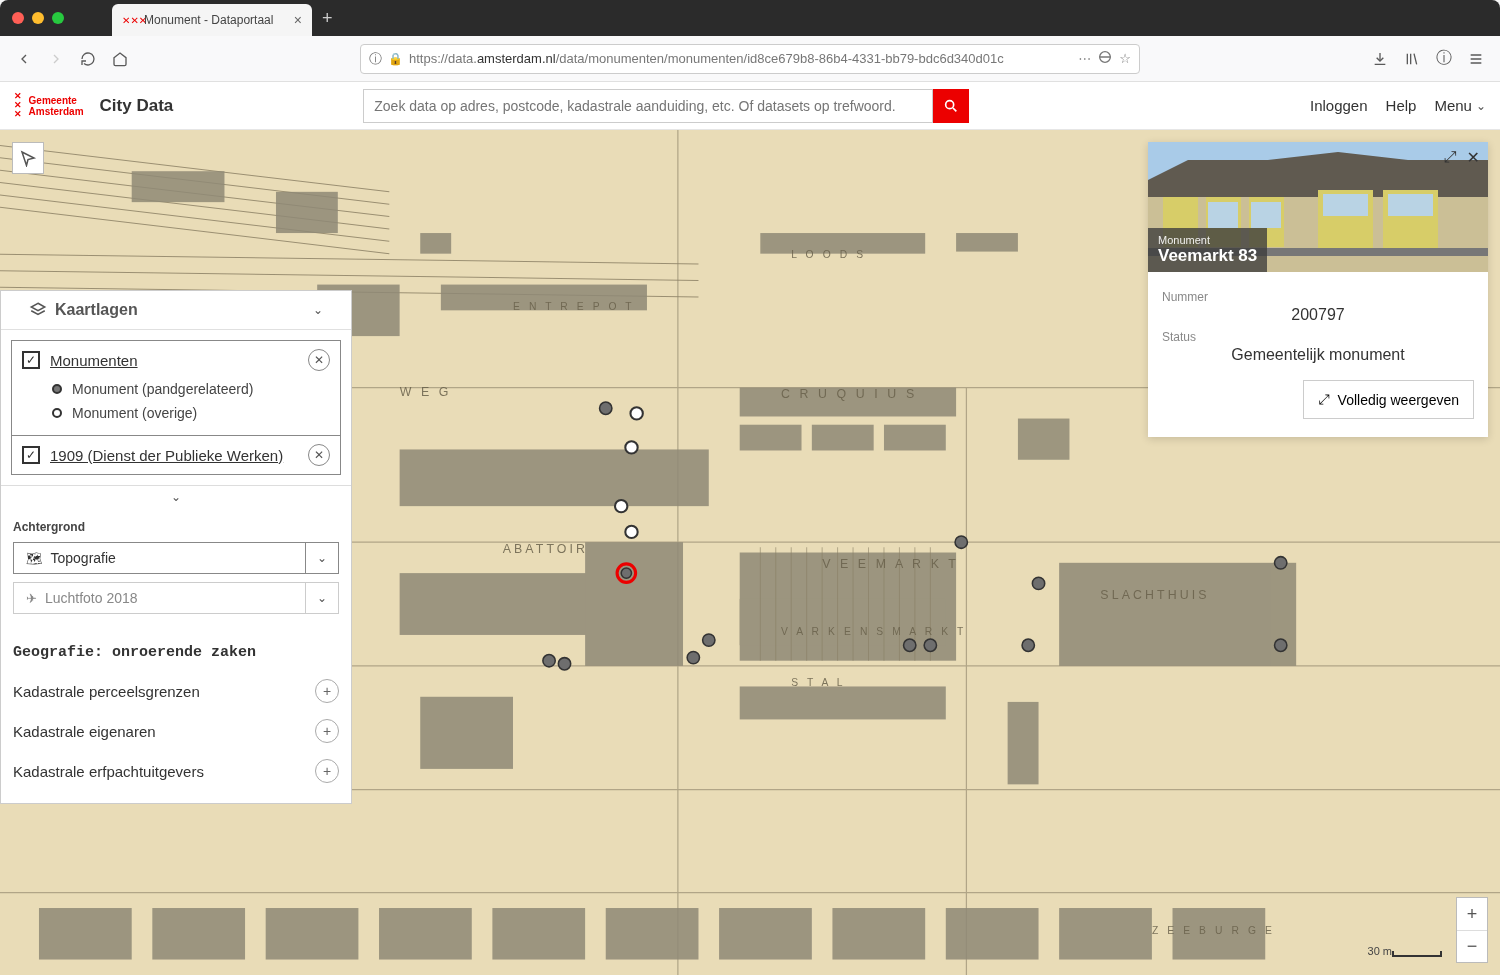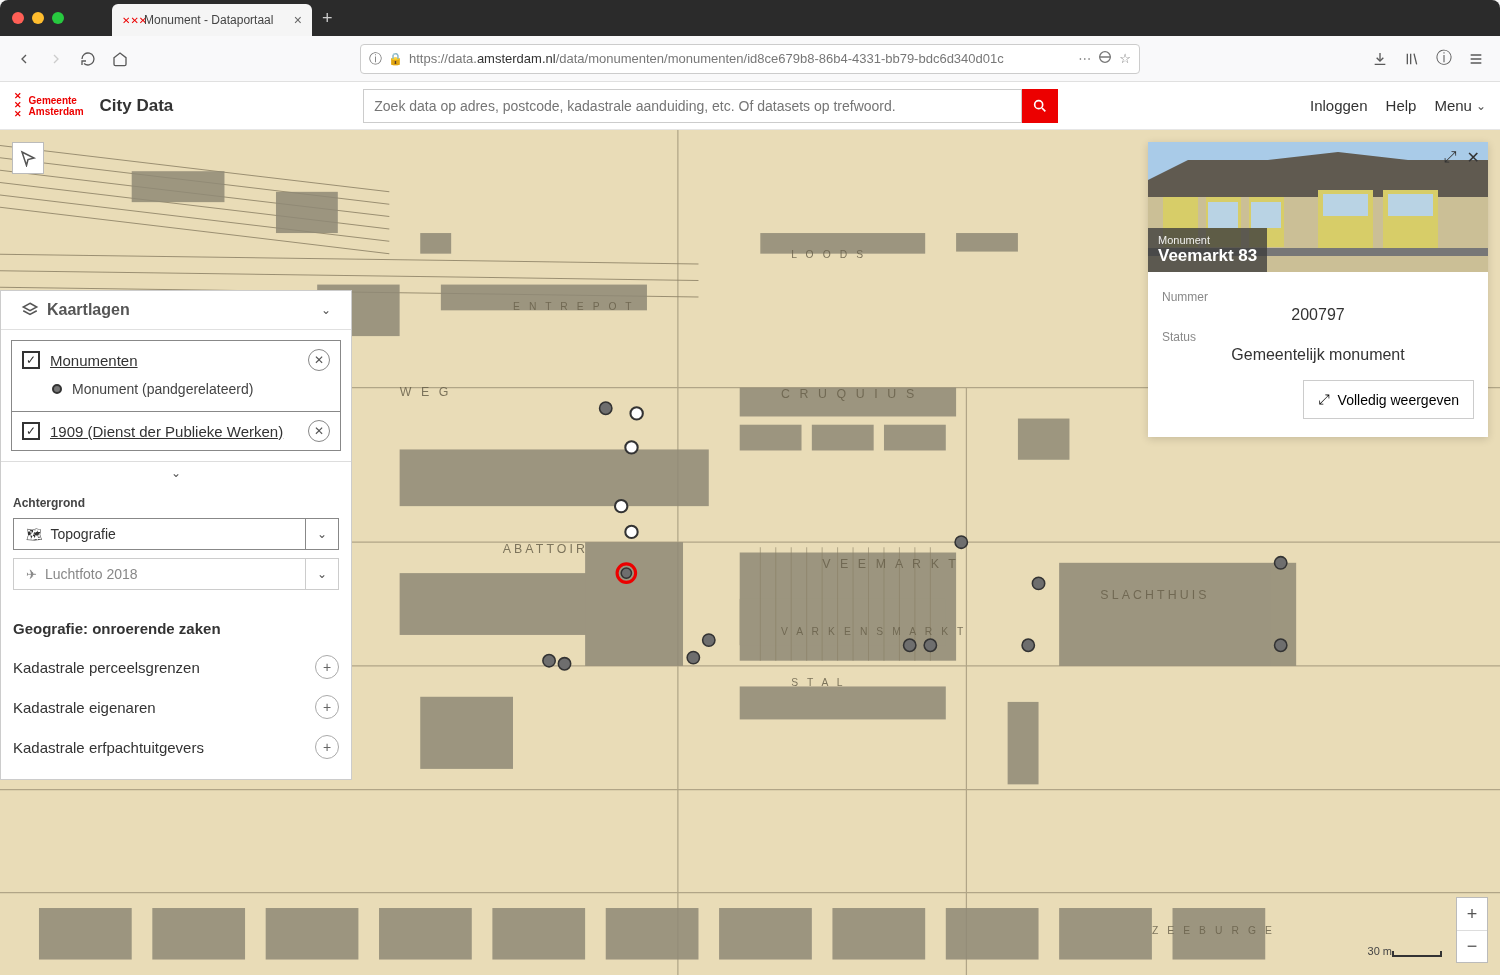--- a/index.html
+++ b/index.html
@@ -27,34 +27,34 @@
 .url-text .domain { color: #333; }
 
 
 .app-header { height: 48px; background: #fff; border-bottom: 1px solid #e6e6e6; display: flex; align-items: center; padding: 0 14px; gap: 10px; }
 .logo-box { display: flex; align-items: center; gap: 8px; }
 .xxx-logo { color: #ec0000; font-size: 9px; line-height: 1; font-weight: bold; letter-spacing: -1px; }
 .xxx-logo .row { display:block; }
 .org { font-size: 10px; color: #ec0000; font-weight: 600; line-height: 1.1; }
 .app-title { font-size: 17px; font-weight: 700; color: #333; margin-left: 6px; }
 .search-wrap { margin-left: 180px; display: flex; height: 34px; }
-.search-input { width: 659px; border: 1px solid #ccc; padding: 0 10px; font-size: 14px; color: #888; background: #fff; }
+.search-input { width: 570px; border: 1px solid #ccc; padding: 0 10px; font-size: 14px; color: #888; background: #fff; }
 .search-btn { width: 36px; background: #ec0000; color: #fff; display: flex; align-items: center; justify-content: center; cursor: pointer; }
 .nav-right { margin-left: auto; display: flex; gap: 18px; font-size: 15px; color: #333; }
 .nav-right .nav-item { cursor: pointer; display:flex; align-items:center; gap:4px; }
 
 
 .map-area { position: relative; flex: 1; background: #e8dbb6; overflow: hidden; }
 .map-svg { position: absolute; inset: 0; width: 100%; height: 100%; }
 
 .map-ctl-tl { position: absolute; top: 12px; left: 12px; width: 32px; height: 32px; background: #fff; border: 1px solid #bbb; display:flex; align-items:center; justify-content:center; font-size:16px; color:#555; cursor:pointer; }
 
 
 .layers-panel { position: absolute; top: 160px; left: 0; width: 352px; background: #fff; border: 1px solid #ccc; font-size: 14px; color: #333; }
-.lp-header { display: flex; align-items: center; padding: 10px 20px; gap: 8px; border-bottom: 1px solid #e0e0e0; }
+.lp-header { display: flex; align-items: center; padding: 10px 28px; gap: 8px; border-bottom: 1px solid #e0e0e0; }
 .lp-header .title { font-weight: 700; font-size: 16px; flex: 1; color:#555; }
 .chev { font-size: 12px; color: #555; }
 .layer-group { border: 1px solid #888; margin: 10px; padding: 8px 10px; }
 .layer-row { display: flex; align-items: center; gap: 10px; font-size: 15px; }
 .chk { width: 18px; height: 18px; border: 2px solid #333; display: flex; align-items: center; justify-content: center; font-size: 12px; }
 .layer-row .label { flex: 1; text-decoration: underline; }
 .rm-btn { width: 22px; height: 22px; border-radius: 50%; border: 1px solid #888; display:flex; align-items:center; justify-content:center; font-size:12px; color:#555; cursor:pointer; }
 .legend { padding: 6px 0 2px 30px; }
 .legend-item { display: flex; align-items: center; gap: 10px; font-size: 14px; color: #444; padding: 4px 0; }
 .leg-dot-filled { width: 10px; height: 10px; border: 2px solid #333; border-radius: 50%; background: #777; }
@@ -62,21 +62,21 @@
 .lp-collapse-tab { display:flex; justify-content:center; border-top:1px solid #ddd; padding:4px 0; cursor:pointer; }
 .lp-section { padding: 12px; }
 .lp-section .sec-label { font-weight: 700; font-size: 12px; margin-bottom: 8px; color: #444; }
 .bg-row { display: flex; gap: 0; margin-bottom: 8px; }
 .bg-btn { border: 1px solid #888; padding: 7px 12px; font-size: 14px; display:flex; align-items:center; gap:8px; cursor:pointer; background:#fff; }
 .bg-btn.main { border-right: none; font-weight: 400; flex:1; }
 .bg-btn.main .icon { font-size:13px; }
 .bg-btn.dd { width: 34px; justify-content: center; }
 .bg-btn.disabled { color: #888; border-color: #ccc; }
 .geo-section { padding: 4px 12px 12px; }
-.geo-section .sec-label { font-weight: 700; font-size: 15px; margin: 6px 0 10px; }
+.geo-section .sec-label { font-weight: 700; font-size: 15px; margin: 6px 0 10px; font-family: Liberation Mono, monospace; }
 .geo-row { display:flex; align-items:center; padding: 8px 0; font-size: 15px; }
 .geo-row .label { flex: 1; }
 .plus-btn { width: 24px; height: 24px; border-radius: 50%; border: 1px solid #aaa; display:flex; align-items:center; justify-content:center; color:#666; font-size:14px; cursor:pointer; }
 
 
 .detail-panel { position: absolute; top: 12px; right: 12px; width: 340px; background: #fff; box-shadow: 0 2px 8px rgba(0,0,0,0.15); }
 .dp-topbar { position: absolute; top: 6px; right: 8px; display: flex; gap: 10px; z-index: 2; }
 .dp-topbar .ic { font-size: 16px; color: #333; cursor: pointer; }
 .dp-photo { height: 130px; background: linear-gradient(to bottom, #a9cbe8 0%, #a9cbe8 35%, #888 35%, #888 40%, #ded39d 40%, #ded39d 100%); position: relative; overflow:hidden; }
 .dp-photo svg { position:absolute; inset:0; }
@@ -337,20 +337,24 @@
         <div class="layer-row">
           <div class="chk">✓</div>
           <div class="label">Monumenten</div>
           <div class="rm-btn">✕</div>
         </div>
         <div class="legend">
           <div class="legend-item">
               <div class="leg-dot-filled"></div>
               <span>Monument (pandgerelateerd)</span>
             </div>
+          <div class="legend-item">
+              <div class="leg-dot-hollow"></div>
+              <span>Monument (overige)</span>
+            </div>
         </div>
       </div>
       <div class="layer-group" style="margin-top:0;">
         <div class="layer-row">
           <div class="chk">✓</div>
           <div class="label">1909 (Dienst der Publieke Werken)</div>
           <div class="rm-btn">✕</div>
         </div>
       </div>
       <div class="lp-collapse-tab">

